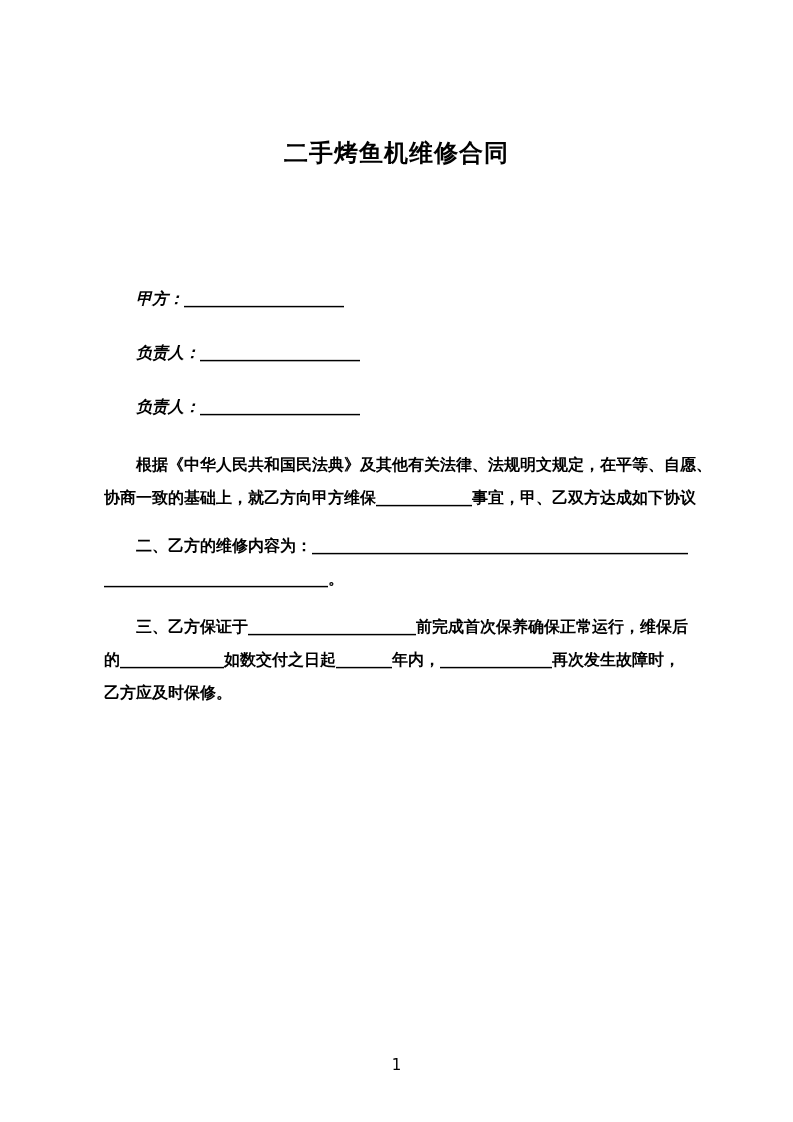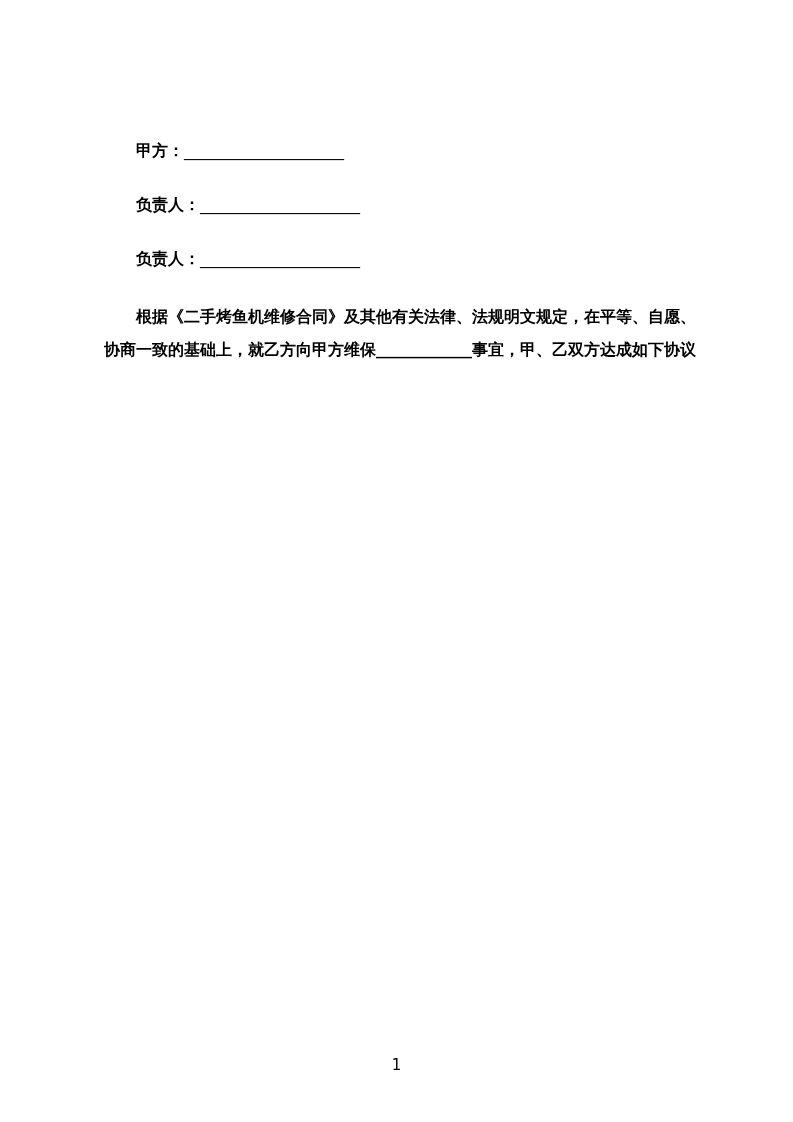--- a/index.html
+++ b/index.html
@@ -28,22 +28,22 @@
     letter-spacing: 1px;
   }
   .field-row {
     font-size: 16px;
     font-weight: 600;
     line-height: 26px;
     margin-bottom: 28px;
     padding-left: 32px; 
     white-space: nowrap;
   }
-  .field-label { font-weight: 600; }
-  .field-blank { font-weight: 400; letter-spacing: 0; }
+  .field-label { font-weight: 600; font-style: italic; }
+  .field-blank { font-weight: 700; letter-spacing: 0; }
   .para {
     font-size: 16px;
     font-weight: 600;
     line-height: 33px;
     margin-bottom: 15px;
   }
   .para .line { white-space: nowrap; }
   .para .line.indent { padding-left: 32px; }
   .page-number {
     position: absolute;
@@ -53,41 +53,51 @@
     text-align: center;
     font-size: 15px;
     font-weight: 400;
   }
 </style>
 </head>
 <body>
 
 <div class="page">
 
+  <div class="doc-title">二手烤鱼机维修合同</div>
 
   <div class="field-row">
     <span class="field-label">甲方：</span><span class="field-blank">____________________</span>
   </div>
 
   <div class="field-row">
     <span class="field-label">负责人：</span><span class="field-blank">____________________</span>
   </div>
 
 
 
   <div class="field-row">
     <span class="field-label">负责人：</span><span class="field-blank">____________________</span>
   </div>
 
 
   <div class="para">
-    <div class="line indent">根据《二手烤鱼机维修合同》及其他有关法律、法规明文规定，在平等、自愿、</div>
+    <div class="line indent">根据《中华人民共和国民法典》及其他有关法律、法规明文规定，在平等、自愿、</div>
     <div class="line">协商一致的基础上，就乙方向甲方维保____________事宜，甲、乙双方达成如下协议</div>
   </div>
 
   <div class="para">
   </div>
 
+  <div class="para">
+    <div class="line indent">二、乙方的维修内容为：_______________________________________________</div>
+    <div class="line">____________________________。</div>
+  </div>
 
+  <div class="para">
+    <div class="line indent">三、乙方保证于_____________________前完成首次保养确保正常运行，维保后</div>
+    <div class="line">的_____________如数交付之日起_______年内，______________再次发生故障时，</div>
+    <div class="line">乙方应及时保修。</div>
+  </div>
 
   <div class="page-number">1</div>
 
 </div>
 
 </body></html>

